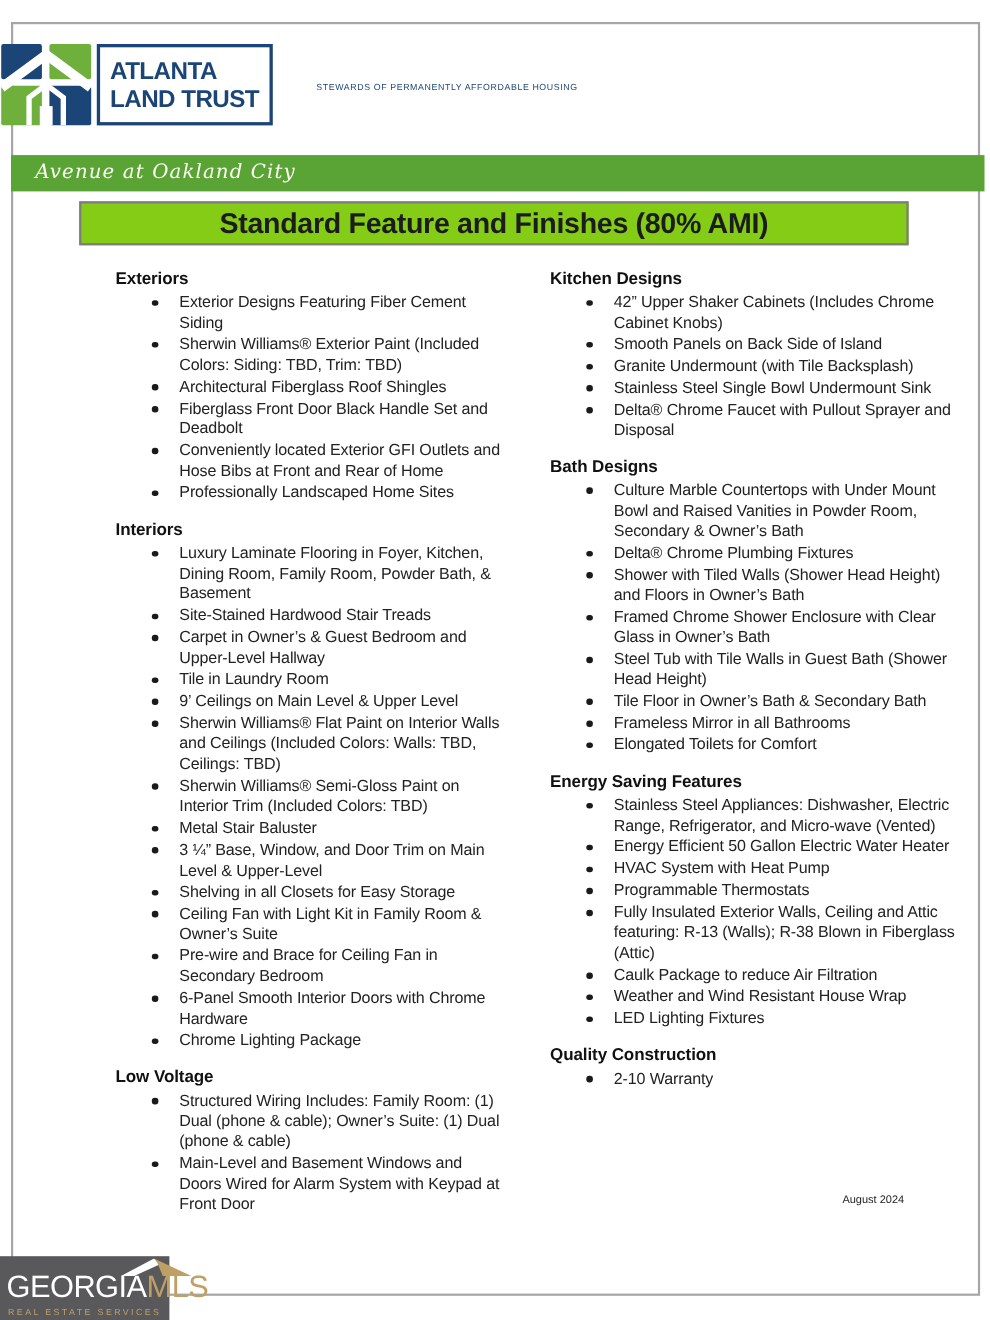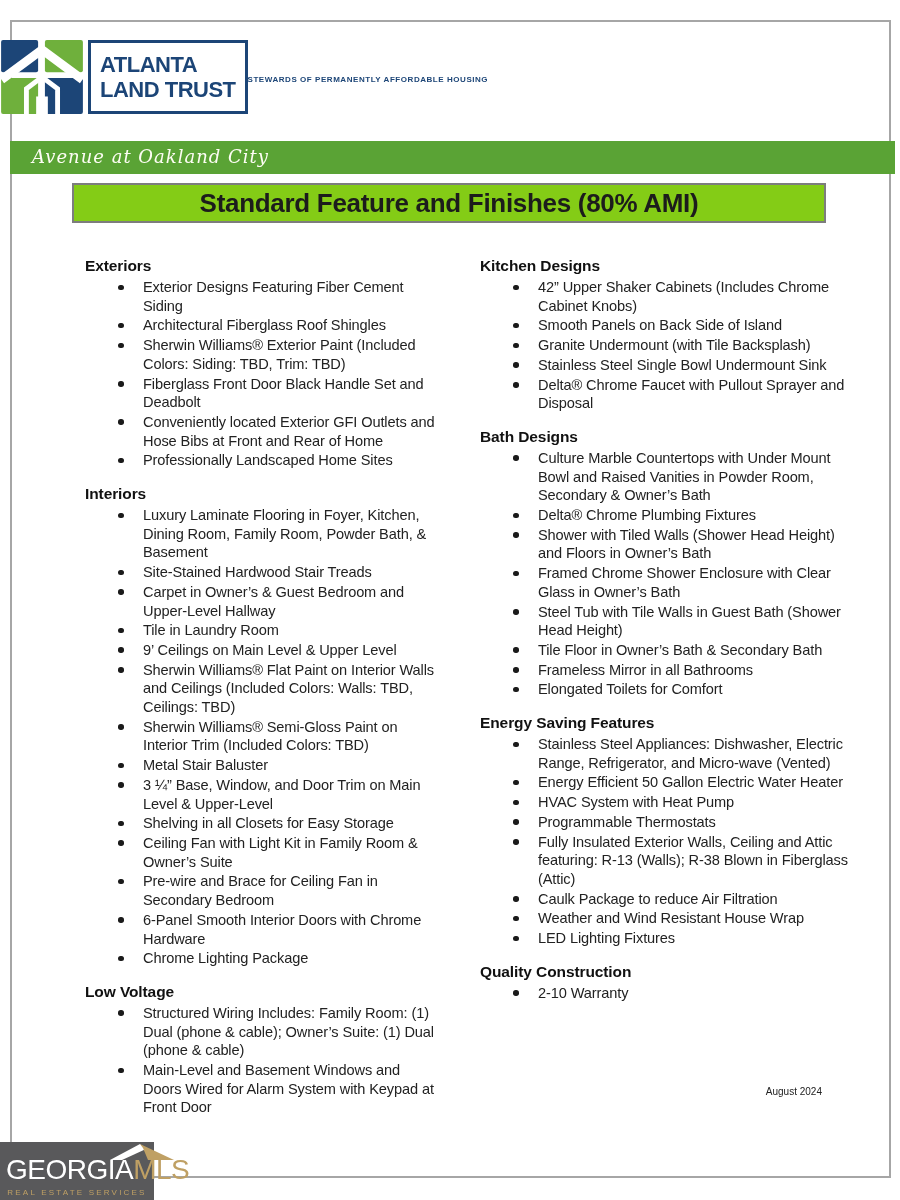--- a/index.html
+++ b/index.html
@@ -26,39 +26,39 @@
   .logo-row{display:flex;align-items:stretch;gap:4px;}
   .logo-mark{width:84px;height:74px;}
   .sq-navy{fill:var(--navy);}
   .sq-green{fill:var(--logo-green);}
   .logo-textbox{
     border:3px solid var(--navy);color:var(--navy);font-weight:bold;
     font-size:22px;line-height:25px;letter-spacing:-0.5px;
     padding:6px 9px;display:flex;flex-direction:column;justify-content:center;
   }
   .logo-tagline{
-    margin-top:5px;font-size:8px;font-weight:bold;color:var(--navy);
-    letter-spacing:0.55px;white-space:nowrap;
+    margin-top:5px;font-size:8px;font-weight:normal;color:var(--navy);
+    letter-spacing:0.55px;white-space:nowrap;padding-left:40px;
   }
   
   .banner{position:absolute;top:141px;left:10px;width:885px;height:33px;background:var(--banner-green);z-index:1;}
   .banner-text{
     position:absolute;left:22px;top:-4px;height:40px;line-height:40px;
     font-family:"DejaVu Serif",serif;font-style:italic;font-size:18px;color:#fdfdf4;
     letter-spacing:1px;white-space:nowrap;
   }
   
   .title-box{
     position:absolute;left:72px;top:183px;width:754px;height:40px;
     border:2px solid #7d7d7d;background:#84cc16;
     display:flex;align-items:center;justify-content:center;
     font-size:26px;font-weight:bold;color:#1c1c1c;letter-spacing:-0.3px;z-index:1;
   }
   
-  .col{position:absolute;top:256px;z-index:1;}
+  .col{position:absolute;top:244px;z-index:1;margin-left:20px;}
   .col-left{left:85px;width:354px;}
   .col-right{left:480px;width:368px;}
   .col section h3{
     font-size:15.5px;font-weight:bold;color:#111;margin:15px 0 3px 0;letter-spacing:-0.1px;
   }
   .col section:first-child h3{margin-top:1px;}
   .col ul{list-style:none;margin:0;padding:0;}
   .col li{
     position:relative;padding-left:58px;font-size:14.6px;line-height:18.7px;
     color:#222;letter-spacing:-0.12px;margin:0 0 1px 0;
@@ -115,22 +115,22 @@
 <div class="title-box">
   <span>Standard Feature and Finishes (80% AMI)</span>
 </div>
 
 <main>
   <div class="col col-left">
       <section>
         <h3>Exteriors</h3>
         <ul>
           <li>Exterior Designs Featuring Fiber Cement Siding</li>
+          <li>Sherwin Williams® Exterior Paint  (Included Colors: Siding: TBD, Trim: TBD)</li>
           <li>Architectural Fiberglass  Roof Shingles</li>
-          <li>Sherwin Williams® Exterior Paint  (Included Colors: Siding: TBD, Trim: TBD)</li>
           <li>Fiberglass Front Door Black Handle Set and Deadbolt</li>
           <li>Conveniently located Exterior GFI Outlets and Hose Bibs at Front and Rear of Home</li>
           <li>Professionally Landscaped Home Sites</li>
         </ul>
       </section>
       <section>
         <h3>Interiors</h3>
         <ul>
           <li>Luxury Laminate Flooring in Foyer, Kitchen, Dining Room, Family Room, Powder Bath, &amp; Basement</li>
           <li>Site-Stained Hardwood Stair Treads</li>

